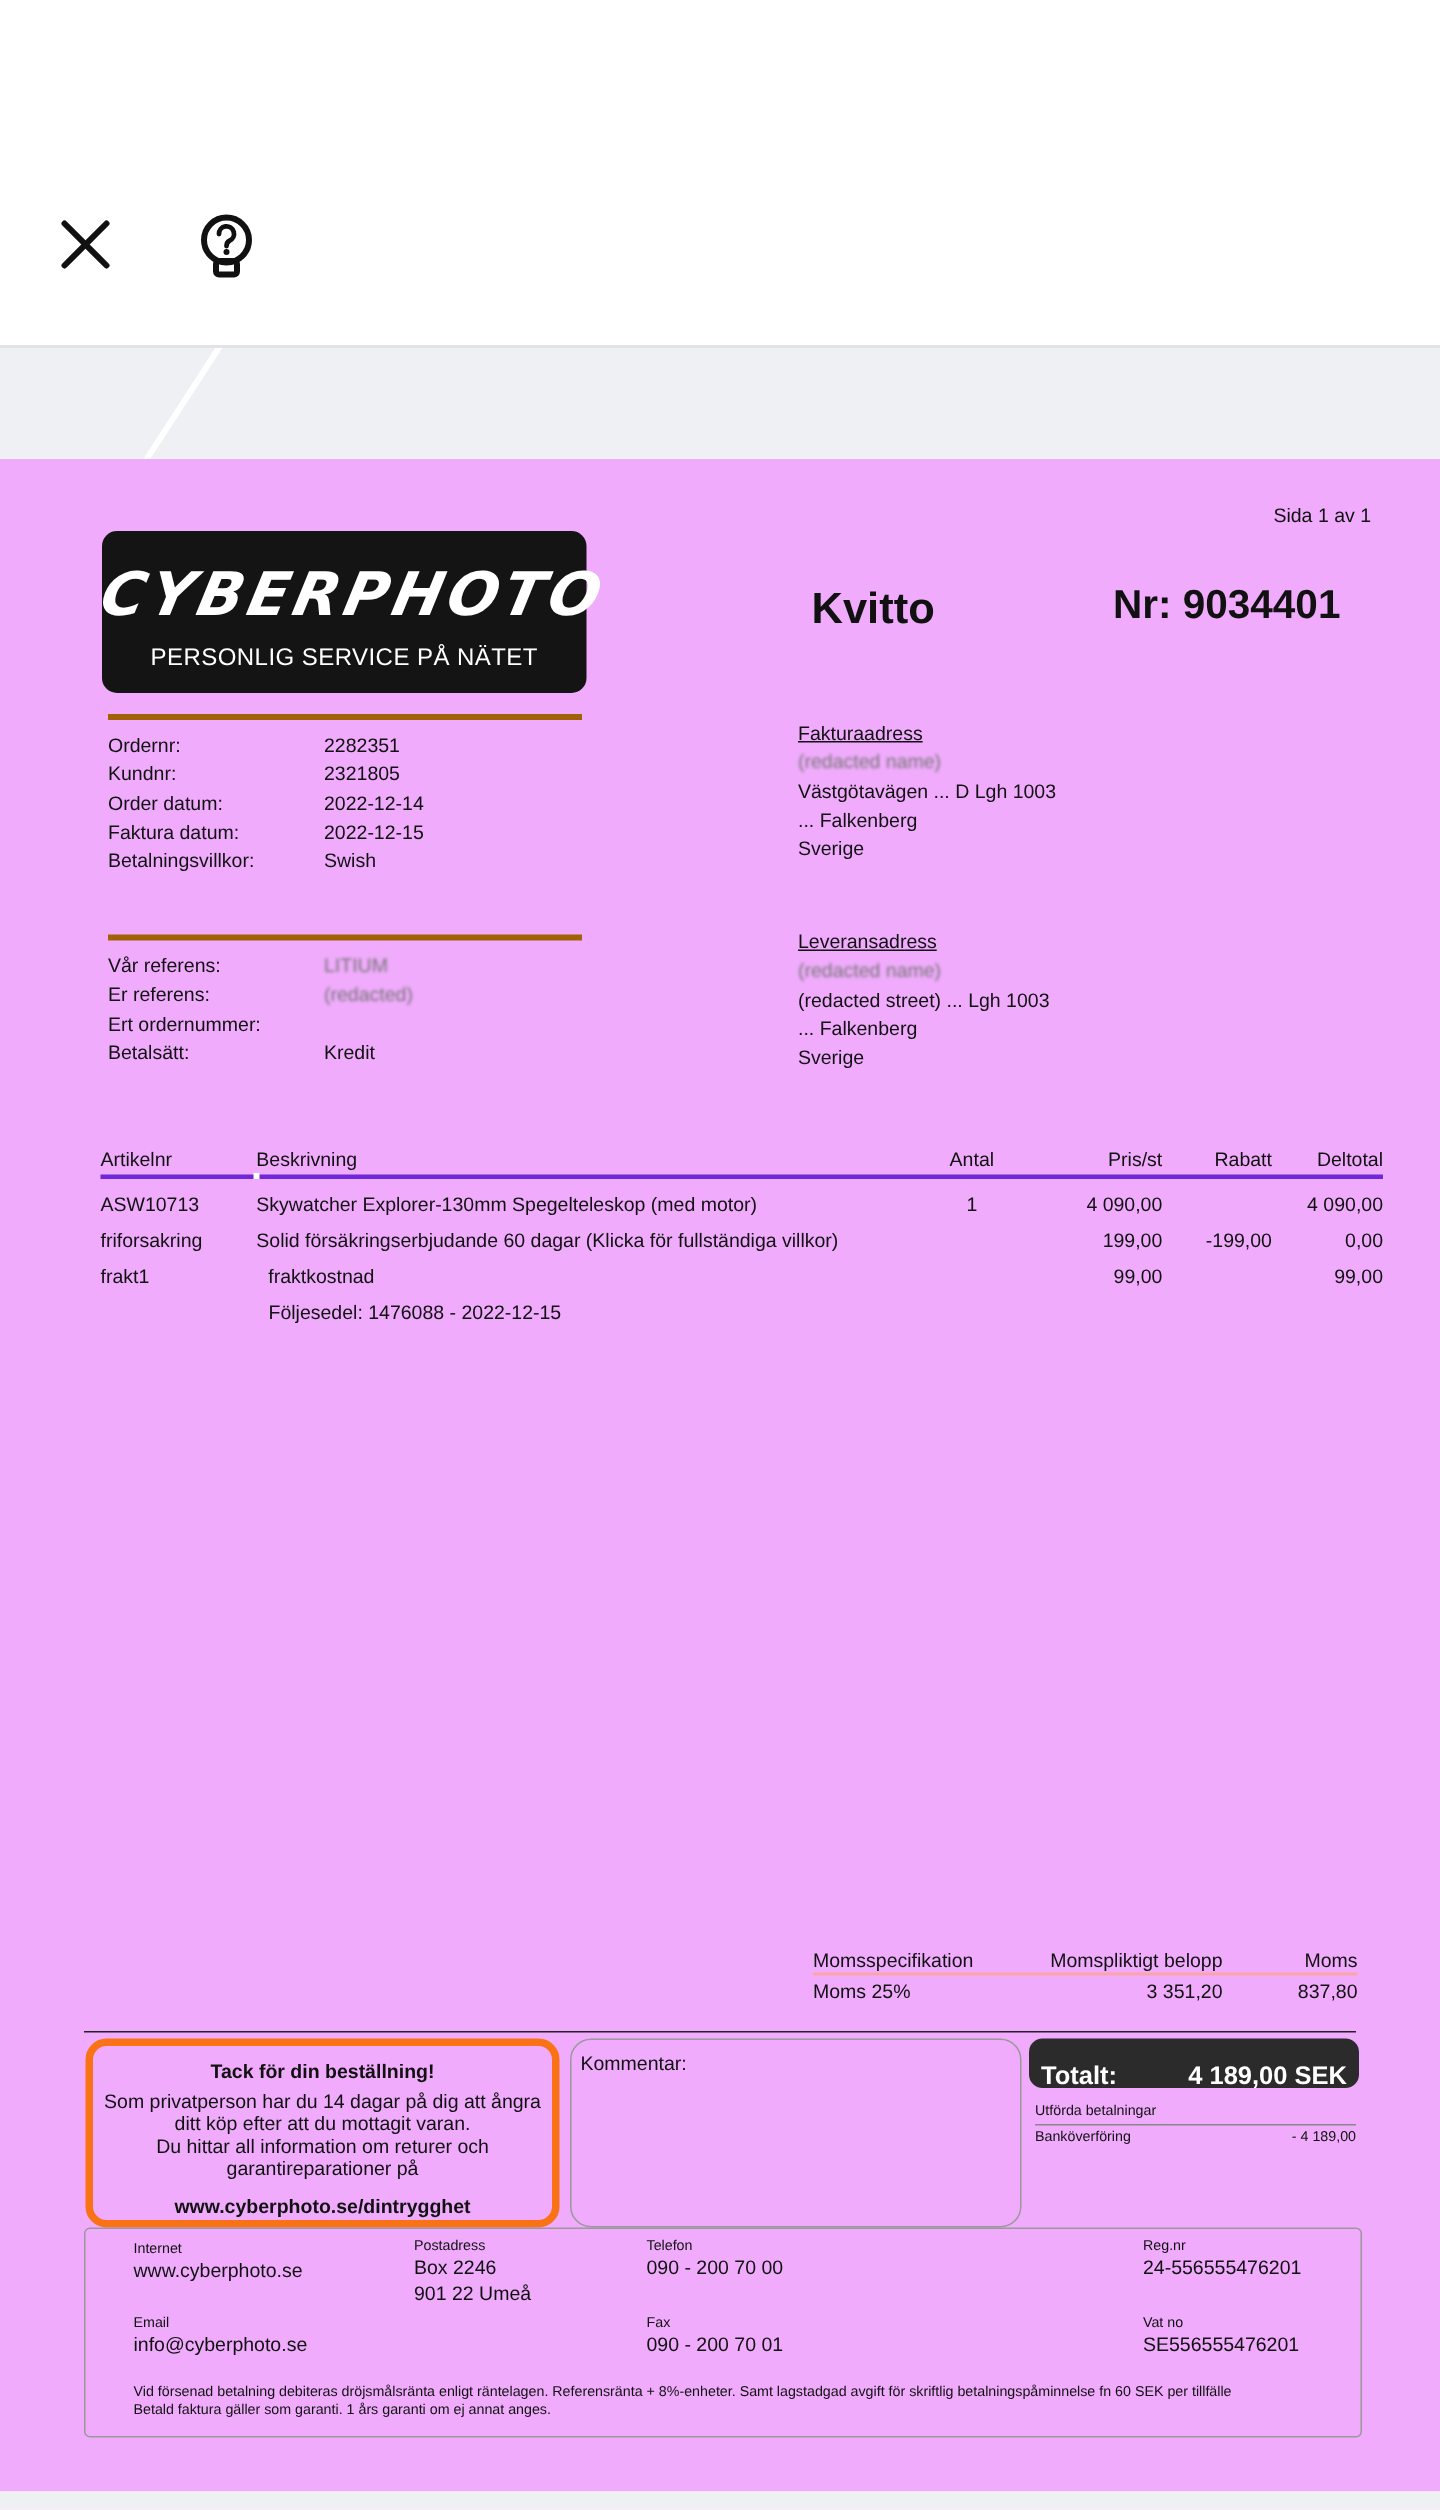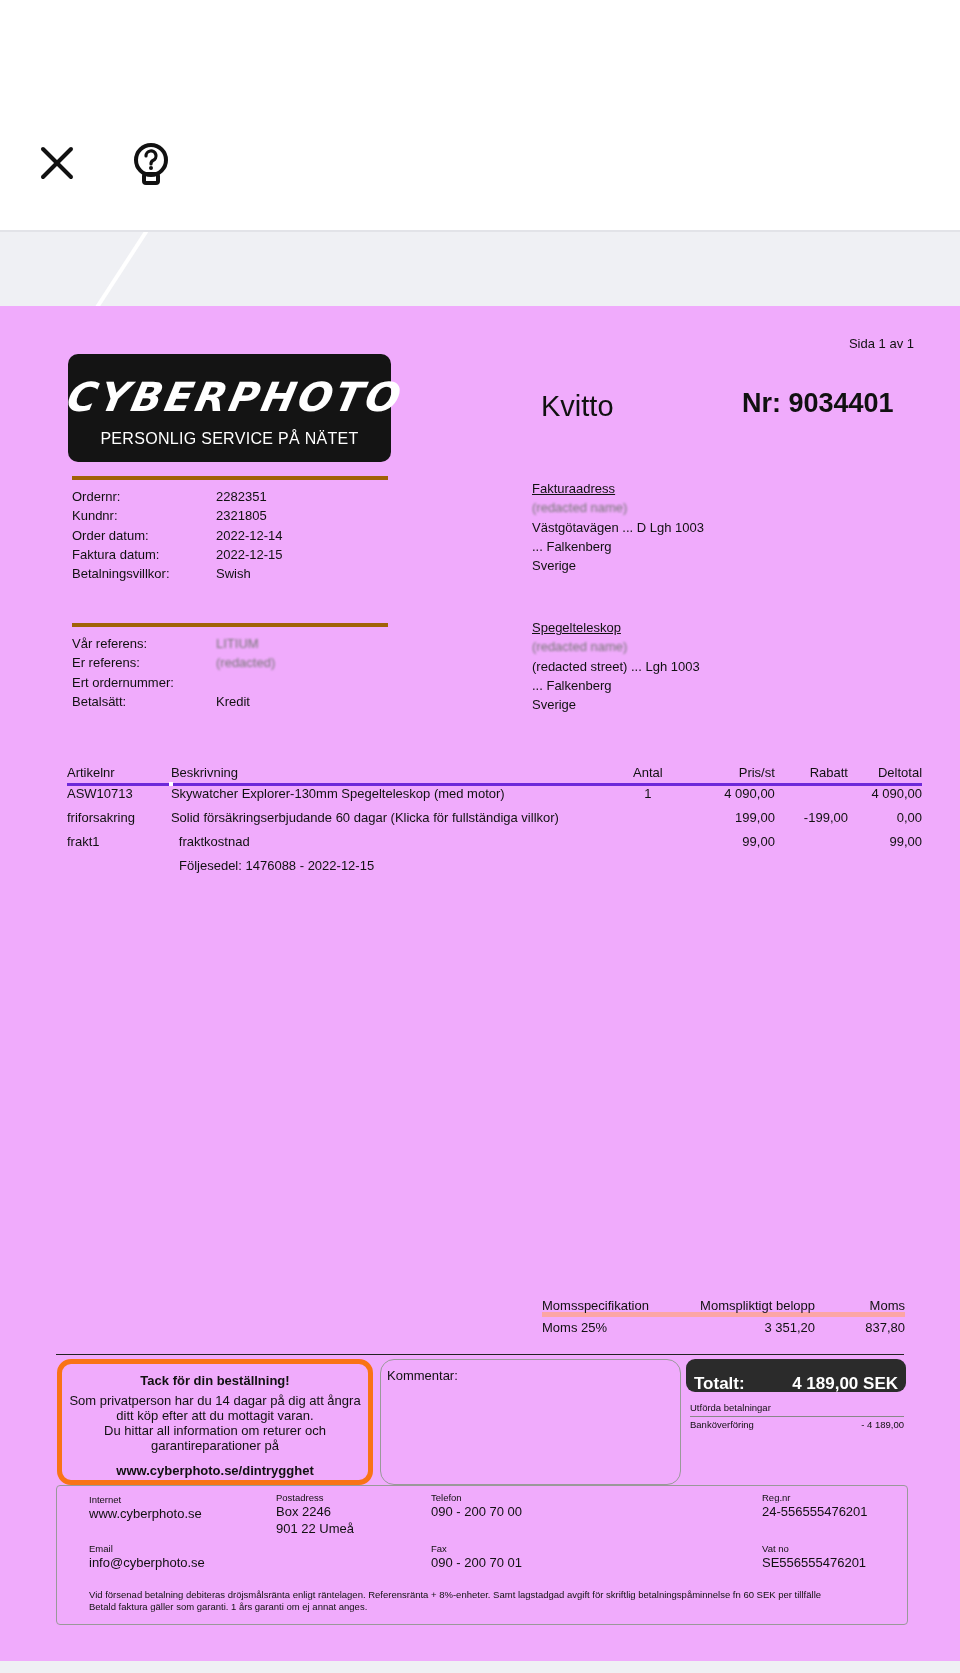--- a/index.html
+++ b/index.html
@@ -15,48 +15,48 @@
 
   .doc { position: absolute; left: 0; top: 306px; width: 960px; height: 1355px; background: #f0abfc; }
   .bottom-band { position: absolute; left: 0; top: 1661px; width: 960px; height: 12px; background: #eff0f4; }
 
   .page-num { position: absolute; right: 46px; top: 30px; font-size: 13px; }
 
   .logo { position: absolute; left: 68px; top: 48px; width: 323px; height: 108px; background: #141414; border-radius: 10px; color: #fff; text-align: center; }
   .logo .brand { font-family: "DejaVu Sans", sans-serif; font-weight: bold; font-style: italic; font-size: 40px; letter-spacing: 3px; margin-top: 20px; transform: skewX(-12deg); }
   .logo .tagline { font-size: 16px; margin-top: 10px; letter-spacing: 0.3px; }
 
-  .kvitto { position: absolute; left: 541px; top: 84px; font-size: 29px; font-weight: normal; }
+  .kvitto { position: absolute; left: 541px; top: 84px; font-size: 29px; font-weight: bold; }
   .nr { position: absolute; left: 742px; top: 82px; font-size: 27px; font-weight: bold; }
 
   .info-block { position: absolute; left: 72px; width: 316px; border-top: 4px solid #a16207; padding-top: 7px; }
   .info-row { display: flex; font-size: 13px; height: 19.3px; line-height: 19.3px; }
   .info-row .lbl { width: 144px; }
   .info-block.b1 { top: 170px; }
   .info-block.b2 { top: 317px; }
 
   .addr-block { position: absolute; left: 532px; font-size: 13px; line-height: 19.3px; }
   .addr-block .title { text-decoration: underline; }
   .addr-block.a1 { top: 173px; }
   .addr-block.a2 { top: 312px; }
   .blur { color: #777; filter: blur(1.2px); }
 
   .items { position: absolute; left: 67px; top: 458px; width: 855px; font-size: 13px; }
   .items .hdr { display: flex; height: 22px; align-items: flex-end; padding-bottom: 3px; border-bottom: 3px solid #6d28d9; position: relative; }
-  .items .row { display: flex; height: 24px; align-items: flex-start; }
+  .items .row { display: flex; height: 24px; align-items: flex-end; }
   .c-art { width: 108px; }
   .c-desc { width: 458px; }
   .c-qty { width: 76px; text-align: center; }
   .c-price { width: 94px; text-align: right; }
   .c-disc { width: 76px; text-align: right; }
   .c-total { width: 77px; text-align: right; margin-left: auto; }
   .hdr-gap { position: absolute; left: 102px; bottom: -3px; width: 4px; height: 4px; background: #fff; }
 
   .vat { position: absolute; left: 542px; top: 992px; width: 363px; font-size: 13px; }
-  .vat .hdr { display: flex; border-bottom: 5px solid #fca5a5; height: 19px; align-items: center; }
+  .vat .hdr { display: flex; border-bottom: 2px solid #fca5a5; height: 19px; align-items: center; }
   .vat .row { display: flex; height: 21px; align-items: center; }
   .vat .v1 { width: 133px; }
   .vat .v2 { width: 140px; text-align: right; }
   .vat .v3 { width: 90px; text-align: right; }
 
   .sep-line { position: absolute; left: 56px; top: 1048px; width: 848px; border-top: 1.5px solid #222; }
 
   .thanks-box { position: absolute; left: 57px; top: 1053px; width: 316px; height: 126px; border: 5px solid #f97316; border-radius: 14px; text-align: center; font-size: 13px; }
   .thanks-box .t1 { font-weight: bold; margin-top: 8px; line-height: 17px; }
   .thanks-box .t2 { margin-top: 4px; line-height: 15px; }
@@ -154,21 +154,21 @@
 
   <div class="addr-block a1">
     <div class="title">Fakturaadress</div>
     <div class="blur">(redacted name)</div>
     <div>Västgötavägen ... D Lgh 1003</div>
     <div>... Falkenberg</div>
     <div>Sverige</div>
   </div>
 
   <div class="addr-block a2">
-    <div class="title">Spegelteleskop</div>
+    <div class="title">Leveransadress</div>
     <div class="blur">(redacted name)</div>
     <div>(redacted street) ... Lgh 1003</div>
     <div>... Falkenberg</div>
     <div>Sverige</div>
   </div>
 
   <div class="items">
     <div class="hdr">
       <span class="c-art">Artikelnr</span>
       <span class="c-desc">Beskrivning</span>

